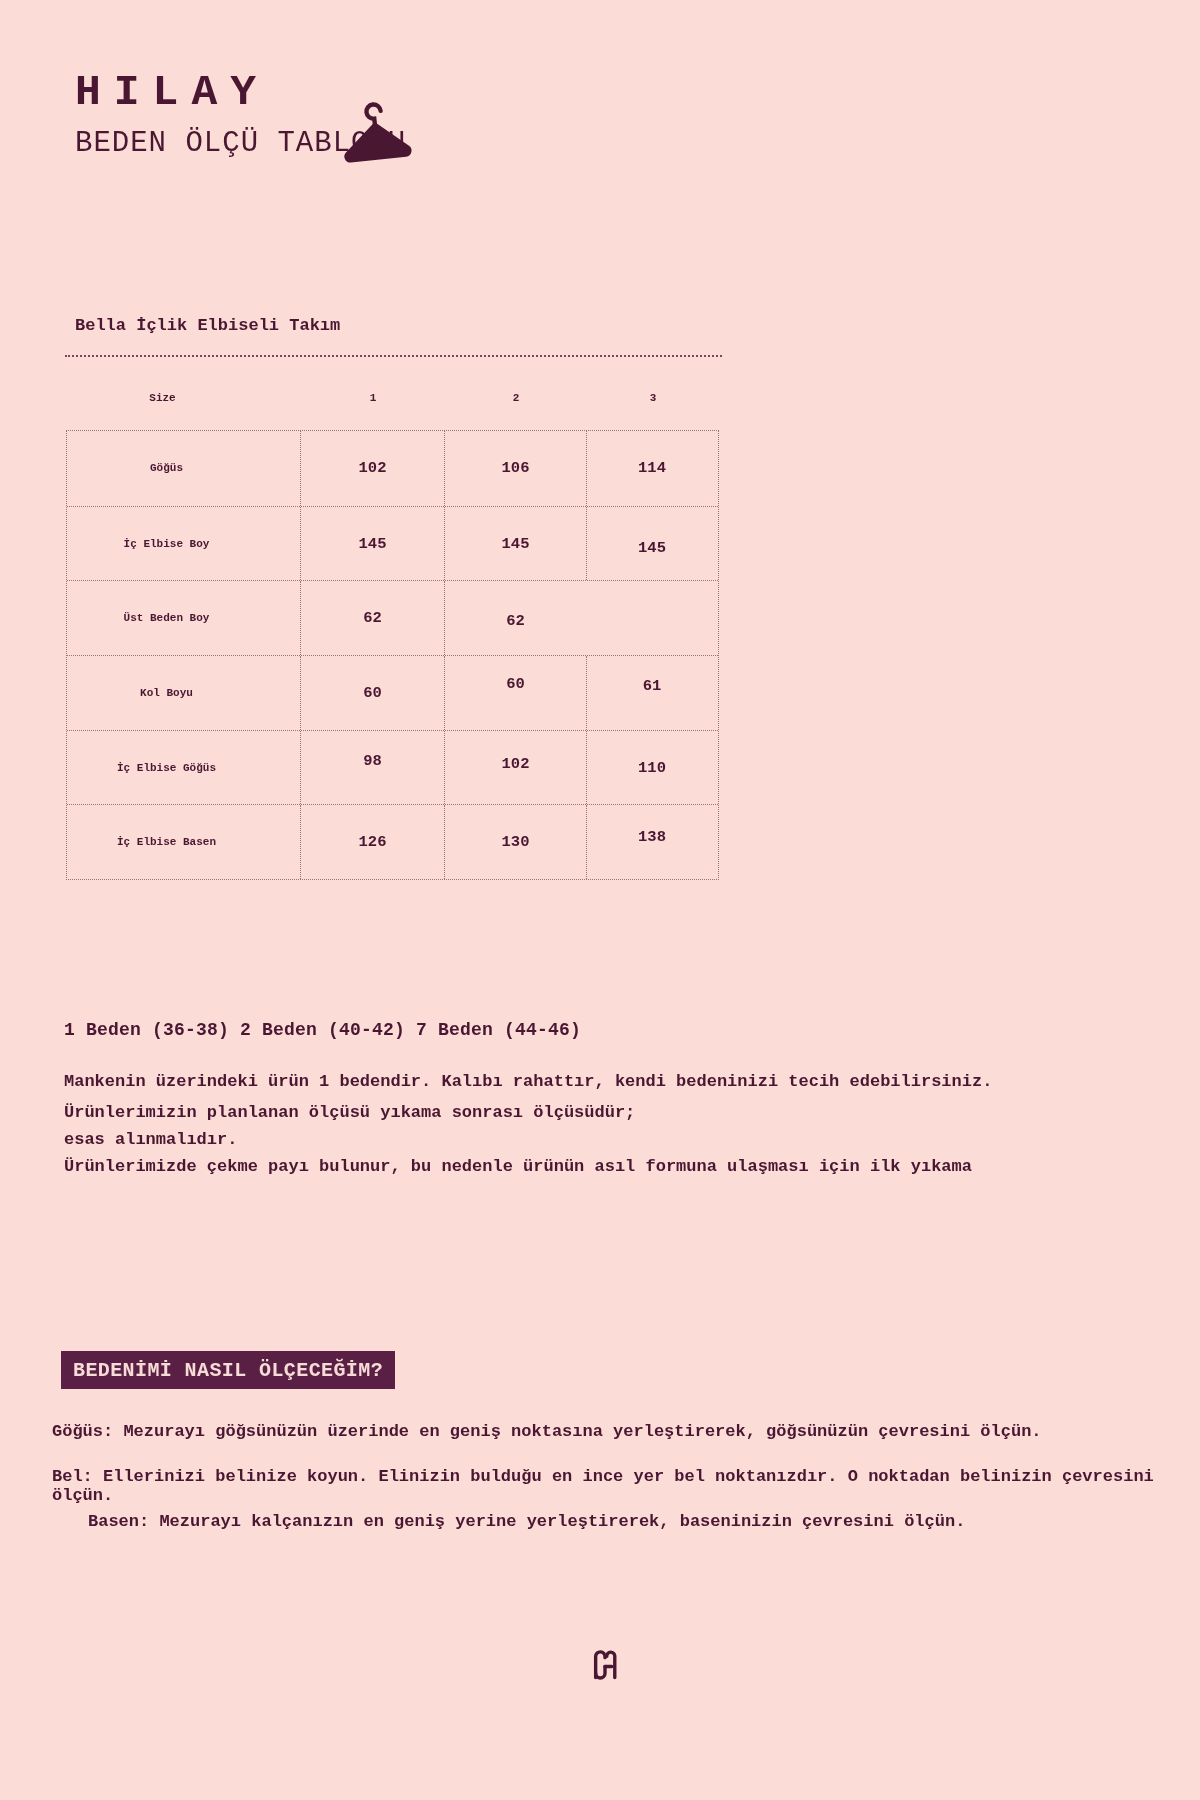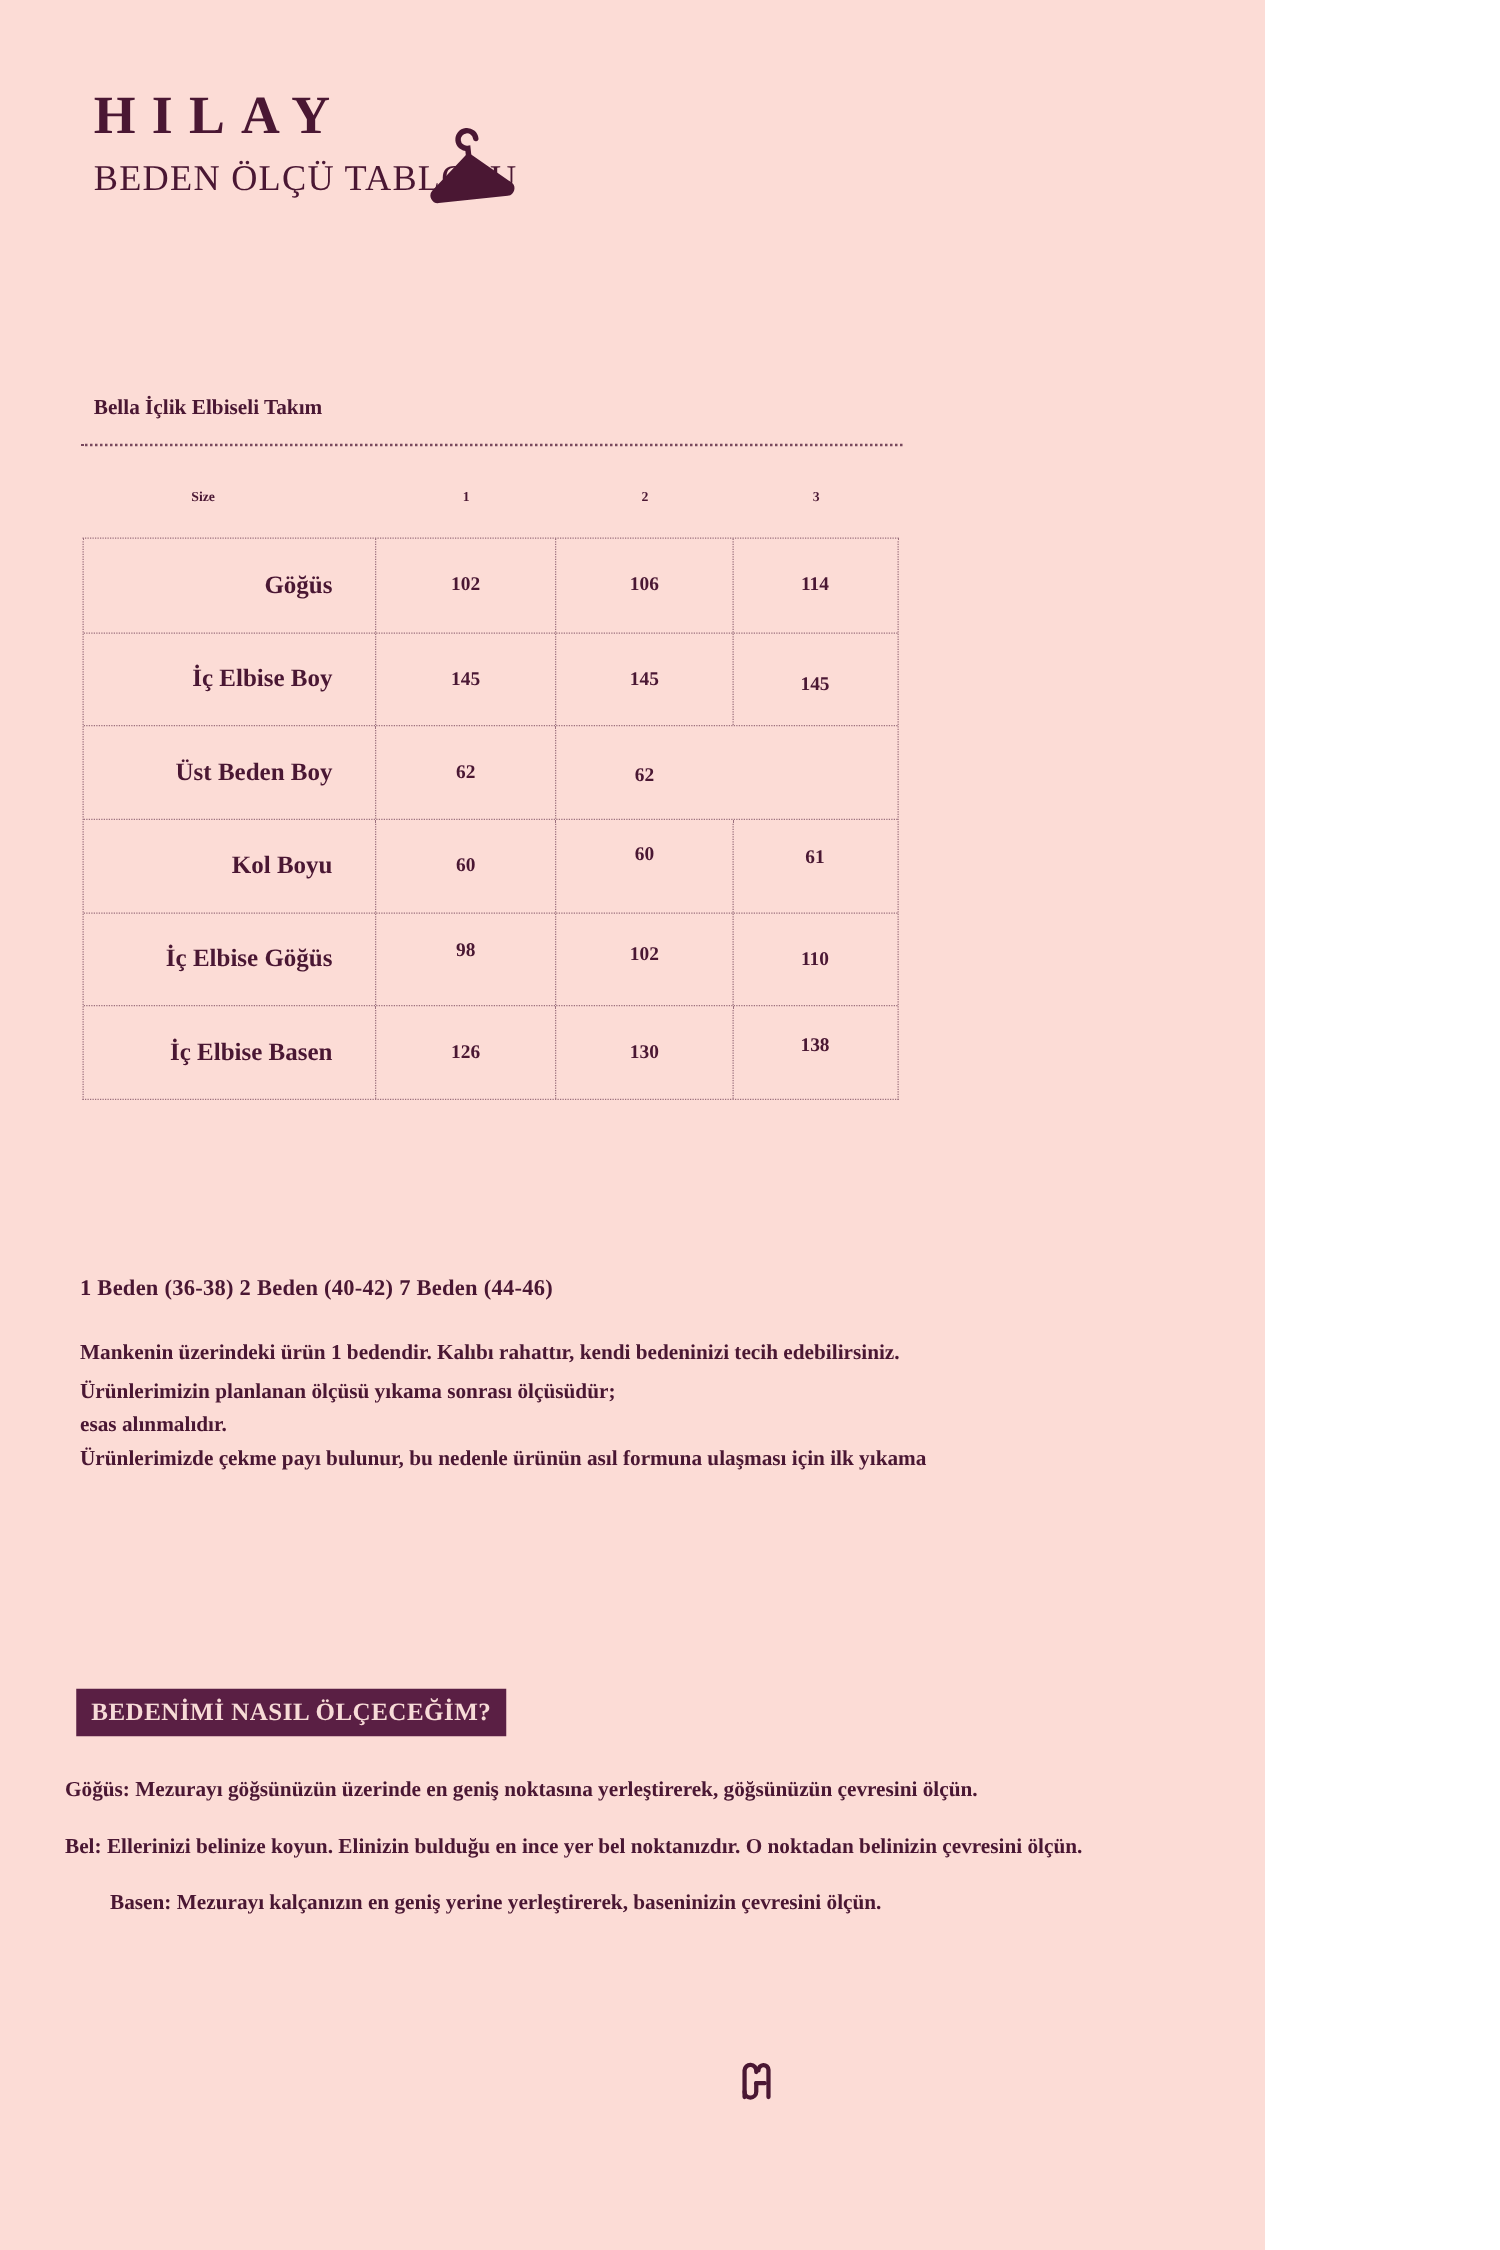--- a/index.html
+++ b/index.html
@@ -6,23 +6,23 @@
     --background:#fcdcd6;
     --text:#4a1733;
     --badge-bg:#5a1f44;
     --badge-text:#f7dbd7;
     --border:rgba(75,23,52,.55);
   }
   *{margin:0;padding:0;box-sizing:border-box;}
   html,body{background:#fff;}
   .page{
     position:relative;
-    width:1012px;height:1800px;
+    width:1200px;height:1800px;
     background:var(--background);
-    font-family:Liberation Serif, serif;
+    font-family:Liberation Mono, monospace;
     color:var(--text);
     overflow:hidden;
   }
   
   .brand{
     position:absolute;left:75px;top:68px;
     font-size:43px;font-weight:600;letter-spacing:13px;
   }
   .subtitle{
     position:absolute;left:75px;top:127px;
@@ -58,21 +58,21 @@
     display:grid;grid-template-columns:233px 144px 142px 131px;
     height:74.7px;
     border-top:1px dotted var(--border);
   }
   .trow:first-child{border-top:none;}
   .tcell{
     display:flex;align-items:center;justify-content:center;
     font-size:15.5px;font-weight:700;
     border-left:1px dotted var(--border);
   }
-  .tcell.label{border-left:none;padding-right:34px;font-size:20px;justify-content:flex-end;}
+  .tcell.label{border-left:none;padding-right:34px;font-size:11px;}
   .tcell span{position:relative;display:inline-block;}
   .up4 span{top:-4px;} .up5 span{top:-5px;} .up7 span{top:-7px;}
   .up9 span{top:-9px;} .dn3 span{top:3px;} .dn4 span{top:4px;}
   
   .legend{
     position:absolute;left:64px;top:1020px;
     font-size:18px;font-weight:700;letter-spacing:.2px;
   }
   .fit-note{
     position:absolute;left:64px;top:1072px;

